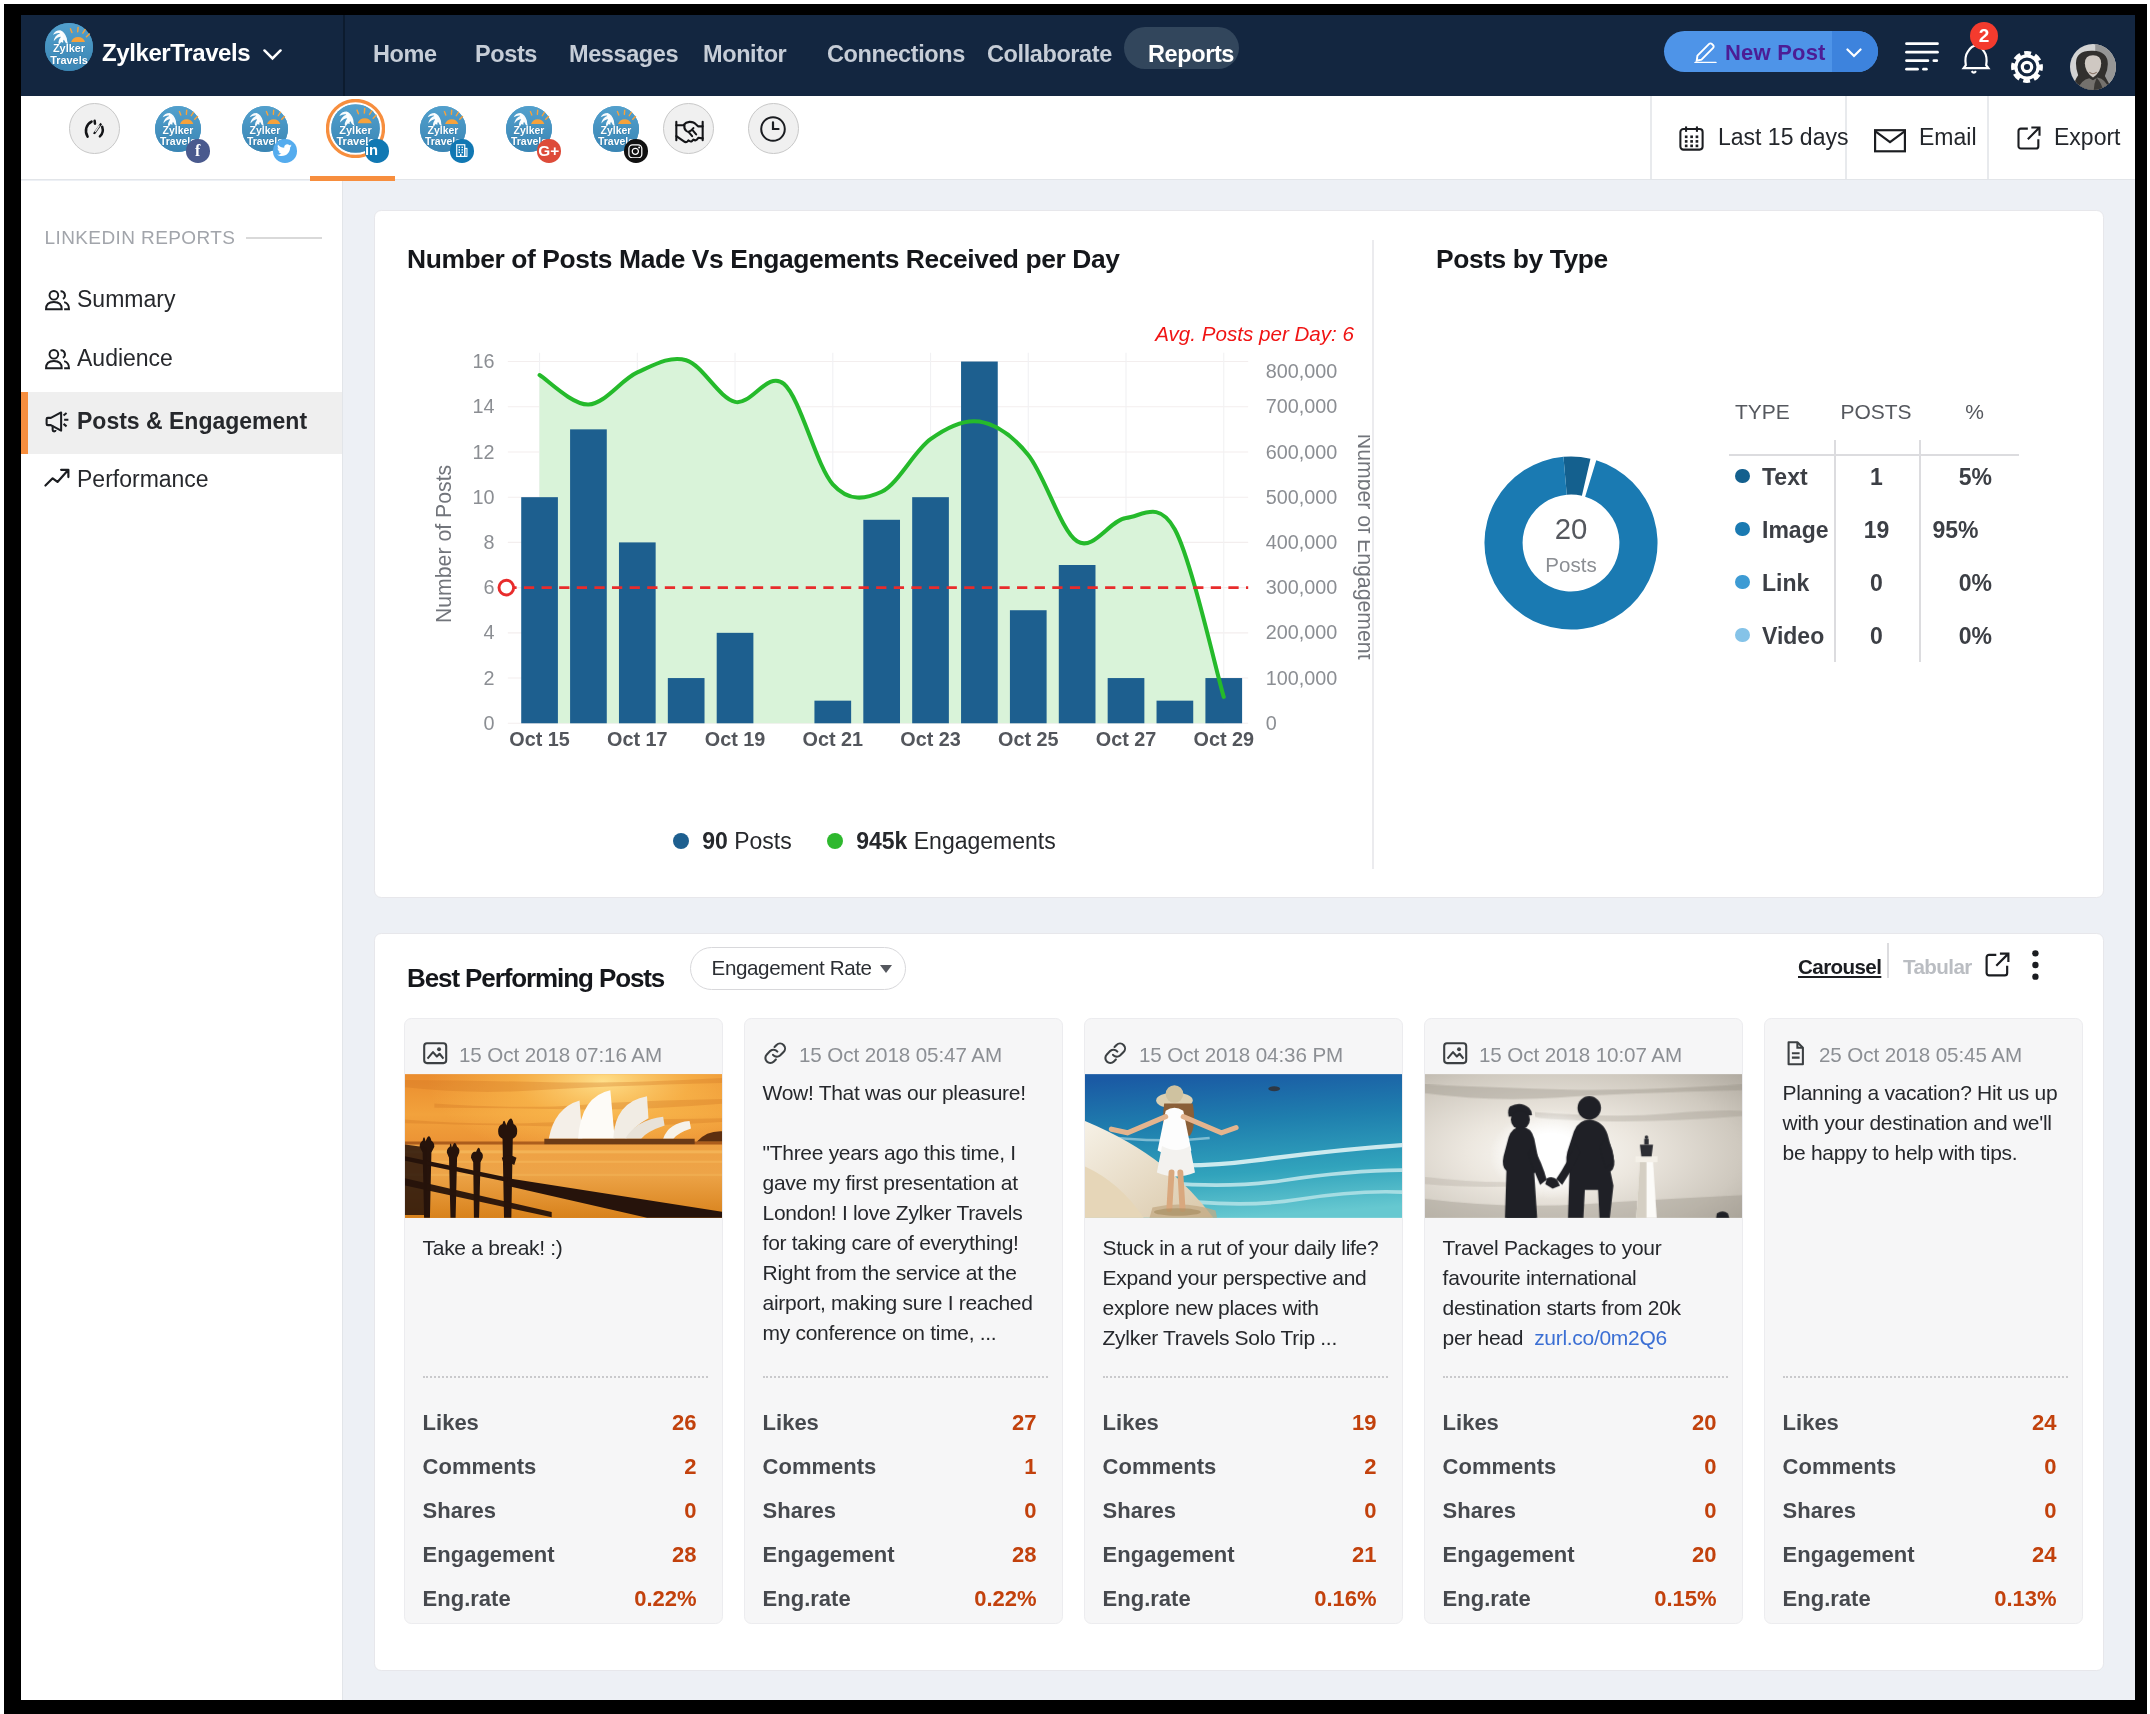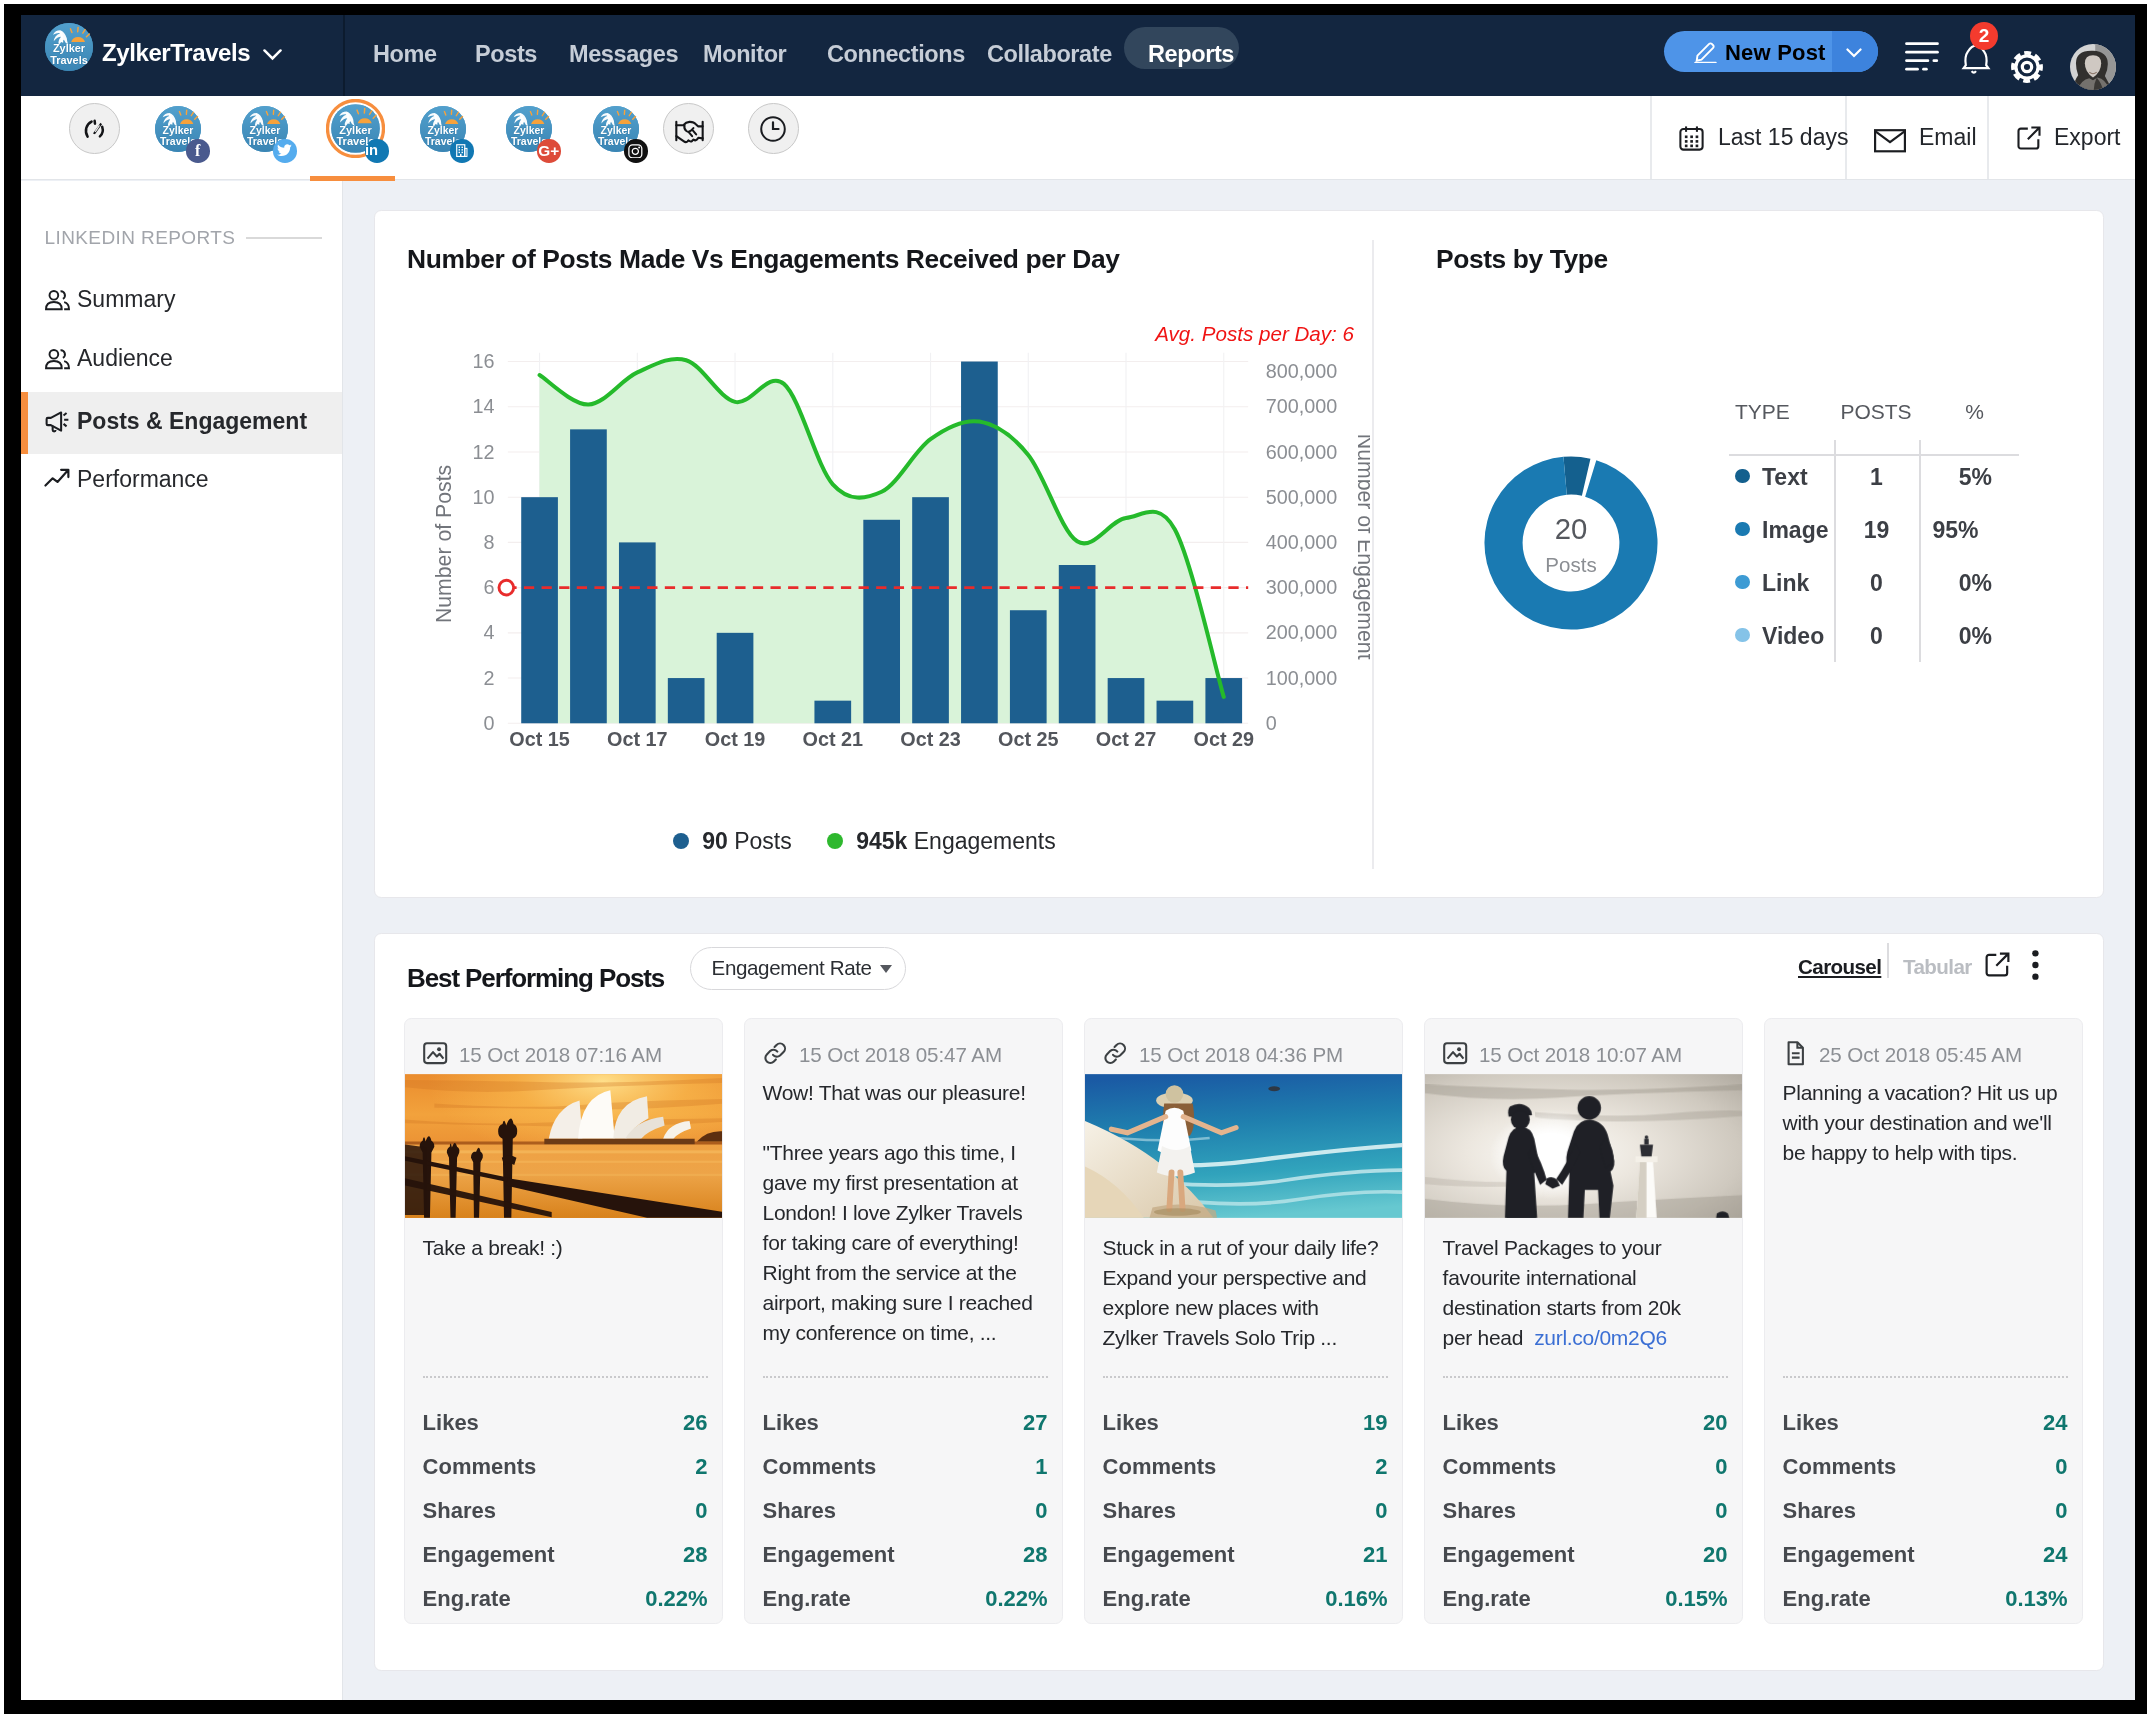--- a/index.html
+++ b/index.html
@@ -9,21 +9,21 @@
 .abs { position:absolute; }
 
 #nav { position:absolute; left:0; top:0; width:2114px; height:81px; background:#132640; }
 #nav .brandname { position:absolute; left:81px; top:24px; font-size:24px; font-weight:bold; color:#fff; letter-spacing:-0.4px; }
 #nav .navdiv { position:absolute; left:322px; top:0; width:1.5px; height:81px; background:#0c1b2e; }
 .navitem { position:absolute; top:26px; font-size:23.5px; font-weight:bold; color:#c6cdd7; letter-spacing:-0.4px; }
 #reportspill { position:absolute; left:1103px; top:11.7px; width:115px; height:42px; background:#32465c; border-radius:29px; }
 #reportspill span { position:absolute; left:24px; top:14px; font-size:23.5px; font-weight:bold; color:#fff; letter-spacing:-0.4px; }
 #newpost { position:absolute; left:1643px; top:16px; width:214px; height:41px; border-radius:20.6px; background:#4e94e8; overflow:hidden; }
 #newpost .cpart { position:absolute; right:0; top:0; width:46px; height:41px; background:#3d83dd; }
-#newpost .lbl { position:absolute; left:61px; top:8.8px; font-size:22px; font-weight:bold; color:#000000; letter-spacing:0.2px; }
+#newpost .lbl { position:absolute; left:61px; top:8.8px; font-size:22px; font-weight:bold; color:#4c1d95; letter-spacing:0.2px; }
 
 #toolbar { position:absolute; left:0; top:81px; width:2114px; height:84px; background:#fff; border-bottom:1.5px solid #e2e5e9; }
 .circbtn { position:absolute; width:51px; height:51px; border-radius:50%; background:#f0f0f0; border:1.5px solid #c8c8c8; }
 .tbdiv { position:absolute; top:0; width:1.5px; height:83px; background:#e8eaed; }
 .tbitem { position:absolute; top:109px; font-size:23px; color:#23262b; }
 #orangeu { position:absolute; left:289px; top:161px; width:85px; height:4.4px; background:#f78e3e; }
 
 #sidebar { position:absolute; left:0; top:166px; width:322px; height:1519px; background:#fff; border-right:1.5px solid #e2e5e9; }
 #sidebar h4 { position:absolute; left:23.5px; top:46px; font-size:19px; color:#a2a5ab; font-weight:normal; letter-spacing:0.4px; }
 #sidebar .hline { position:absolute; left:225px; top:56px; width:76px; height:1.5px; background:#d9d9d9; }
@@ -40,21 +40,21 @@
 #card2 { position:absolute; left:353px; top:918px; width:1730px; height:738px; background:#fff; border:1.5px solid #e7e7eb; border-radius:7.3px; }
 
 .pcard { position:absolute; top:84px; width:319px; height:606px; background:#f6f6f7; border:1.5px solid #ececef; border-radius:7.3px; overflow:hidden; }
 .pcard .pdate { position:absolute; left:54px; top:24px; font-size:20.6px; color:#8c8f94; letter-spacing:-0.1px; }
 .pcard .picon { position:absolute; left:17px; top:20.6px; }
 .pcard .pimg { position:absolute; left:0; top:55px; width:319px; height:144px; }
 .pcard .ptext { position:absolute; left:17.6px; top:214px; width:294px; font-size:21px; line-height:30px; color:#26282c; letter-spacing:-0.3px; white-space:nowrap; }
 .pcard .ptext2 { position:absolute; left:17.6px; top:59px; width:294px; font-size:21px; line-height:30px; color:#26282c; letter-spacing:-0.3px; white-space:nowrap; }
 .pcard .dots { position:absolute; left:17.6px; top:357px; width:285px; border-top:2.2px dotted #c9c9cc; }
 .pcard .srow { position:absolute; left:17.6px; width:285px; height:44px; font-size:22px; color:#46494e;font-weight:bold; }
-.pcard .srow b { position:absolute; right:0; color:#0f766e; }
+.pcard .srow b { position:absolute; right:11px; color:#c2410c; }
 </style>
 </head>
 <body>
 <div id="frame"></div>
 <div id="app">
   
   <div id="nav">
     <svg class="abs" style="left:23.5px;top:7.3px" width="48" height="48" viewBox="0 0 66 66">
         <use href="#zlogo"></use>
       </svg>

